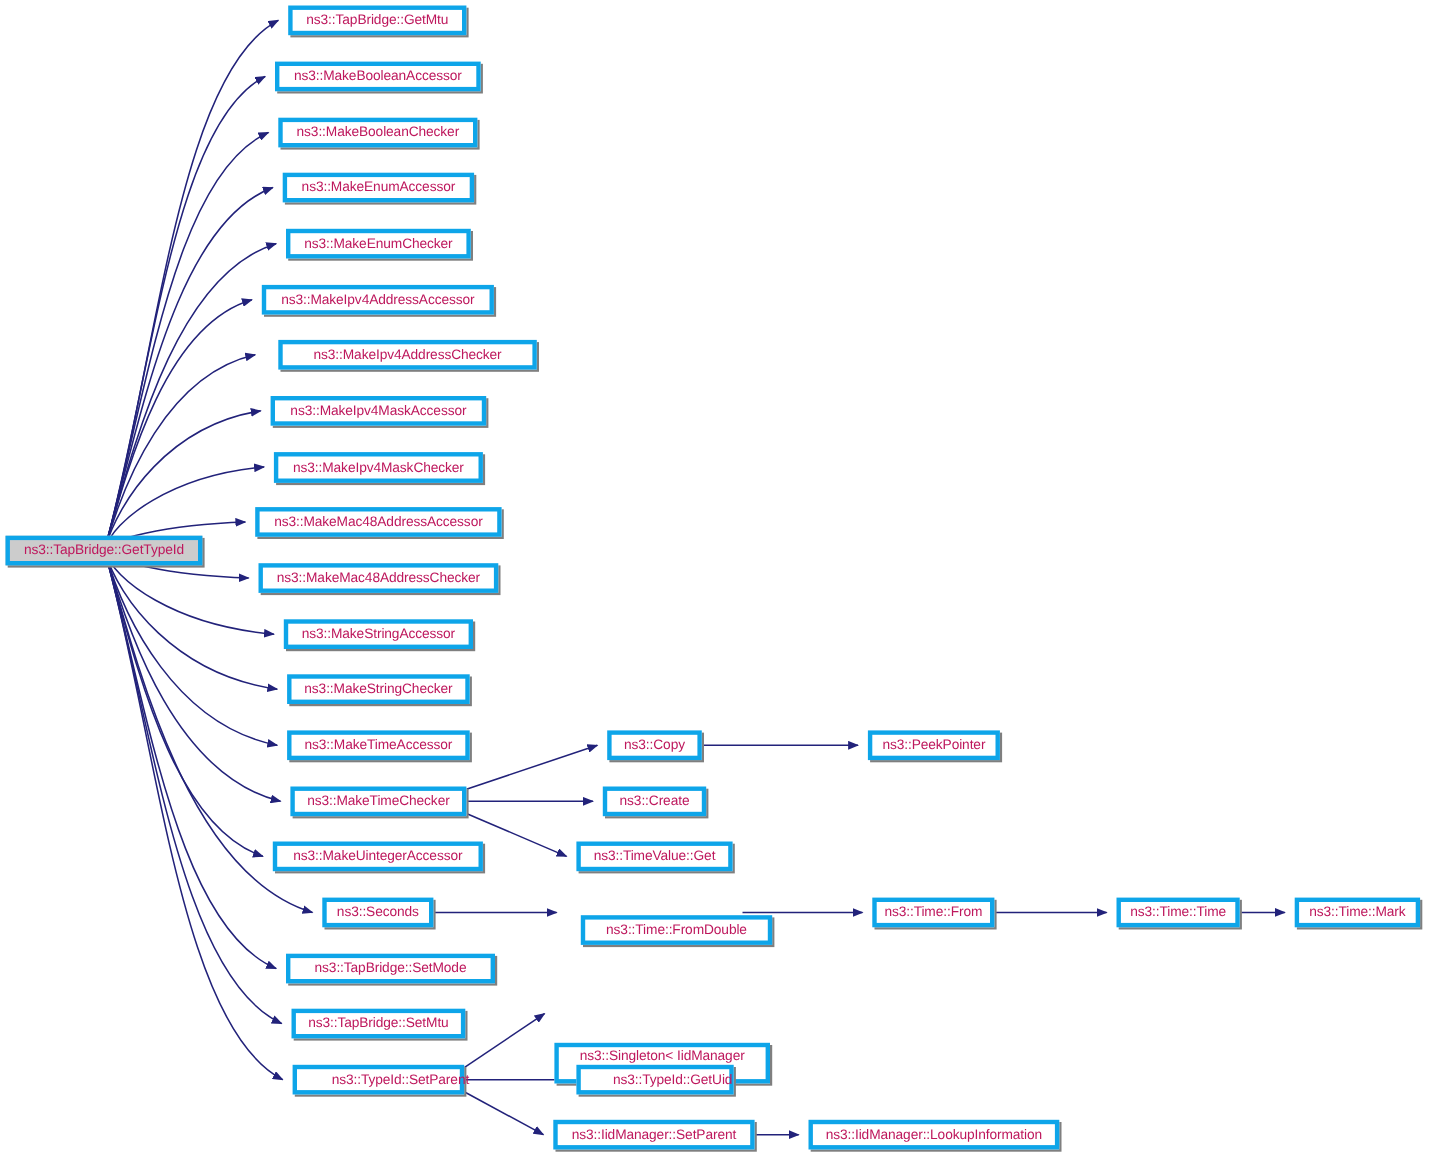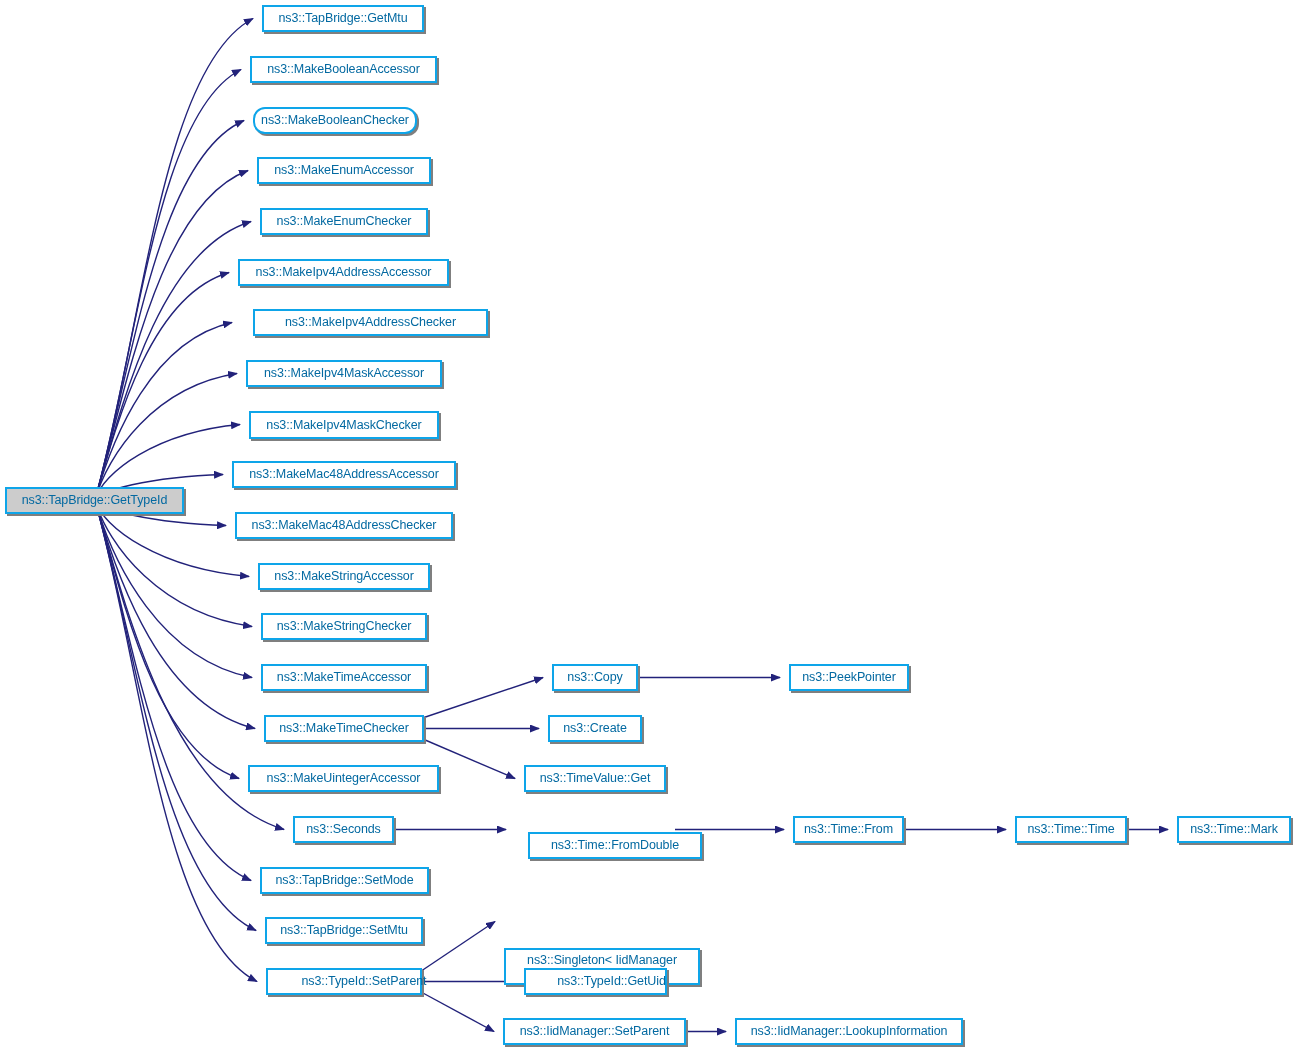--- a/index.html
+++ b/index.html
@@ -19,23 +19,23 @@
     position: absolute;
     left: 0;
     top: 0;
     width: 1300px;
     height: 1051px;
     pointer-events: none;
   }
   .node {
     position: absolute;
     box-sizing: border-box;
-    border: 2px solid #0ea5e9;
+    border: 4px solid #0ea5e9;
     background: #ffffff;
-    color: #0369a1;
+    color: #be185d;
     font-size: 12.5px;
     line-height: 13px;
     display: flex;
     align-items: center;
     justify-content: center;
     text-align: center;
     white-space: pre;
     box-shadow: 2px 2px 0 0 #7f7f7f;
     z-index: 5;
     cursor: pointer;
@@ -91,36 +91,36 @@
         <path d="M422,970.5 L495,921.5" fill="none" stroke="#22227a" stroke-width="1.4" marker-end="url(#ah)"></path>
         <path d="M422,981.5 L515,981.5" fill="none" stroke="#22227a" stroke-width="1.4" marker-end="url(#ah)"></path>
         <path d="M422,992.5 L494,1031.5" fill="none" stroke="#22227a" stroke-width="1.4" marker-end="url(#ah)"></path>
         <path d="M686,1031.5 L726,1031.5" fill="none" stroke="#22227a" stroke-width="1.4" marker-end="url(#ah)"></path>
       </g>
   </svg>
   <div id="node-layer">
       <div class="node root" style="left: 5px; top: 487px; width: 179px; height: 27px;">ns3::TapBridge::GetTypeId</div>
       <div class="node" style="left: 262px; top: 5px; width: 162px; height: 27px;">ns3::TapBridge::GetMtu</div>
       <div class="node" style="left: 250px; top: 56px; width: 187px; height: 27px;">ns3::MakeBooleanAccessor</div>
-      <div class="node" style="left: 253px; top: 107px; width: 164px; height: 27px; border-radius: 12px;">ns3::MakeBooleanChecker</div>
+      <div class="node" style="left: 253px; top: 107px; width: 181px; height: 27px;">ns3::MakeBooleanChecker</div>
       <div class="node" style="left: 257px; top: 157px; width: 174px; height: 27px;">ns3::MakeEnumAccessor</div>
       <div class="node" style="left: 260px; top: 208px; width: 168px; height: 27px;">ns3::MakeEnumChecker</div>
       <div class="node" style="left: 238px; top: 259px; width: 211px; height: 27px;">ns3::MakeIpv4AddressAccessor</div>
       <div class="node" style="left: 241px; top: 309px; width: 235px; height: 27px; margin-left: 12px;">ns3::MakeIpv4AddressChecker</div>
       <div class="node" style="left: 246px; top: 360px; width: 196px; height: 27px;">ns3::MakeIpv4MaskAccessor</div>
       <div class="node" style="left: 249px; top: 411px; width: 190px; height: 28px;">ns3::MakeIpv4MaskChecker</div>
       <div class="node" style="left: 232px; top: 461px; width: 224px; height: 27px;">ns3::MakeMac48AddressAccessor</div>
       <div class="node" style="left: 235px; top: 512px; width: 218px; height: 27px;">ns3::MakeMac48AddressChecker</div>
       <div class="node" style="left: 258px; top: 563px; width: 172px; height: 27px;">ns3::MakeStringAccessor</div>
       <div class="node" style="left: 261px; top: 613px; width: 166px; height: 27px;">ns3::MakeStringChecker</div>
       <div class="node" style="left: 261px; top: 664px; width: 166px; height: 27px;">ns3::MakeTimeAccessor</div>
       <div class="node" style="left: 264px; top: 715px; width: 160px; height: 27px;">ns3::MakeTimeChecker</div>
       <div class="node" style="left: 248px; top: 765px; width: 191px; height: 27px;">ns3::MakeUintegerAccessor</div>
       <div class="node" style="left: 293px; top: 816px; width: 101px; height: 27px;">ns3::Seconds</div>
-      <div class="node" style="left: 260px; top: 867px; width: 169px; height: 27px;">ns3::TapBridge::SetMode</div>
+      <div class="node" style="left: 260px; top: 867px; width: 190px; height: 27px;">ns3::TapBridge::SetMode</div>
       <div class="node" style="left: 265px; top: 917px; width: 158px; height: 27px;">ns3::TapBridge::SetMtu</div>
       <div class="node" style="left: 266px; top: 968px; width: 156px; height: 27px; padding-left: 40px;">ns3::TypeId::SetParent</div>
       <div class="node" style="left: 552px; top: 664px; width: 86px; height: 27px;">ns3::Copy</div>
       <div class="node" style="left: 548px; top: 715px; width: 94px; height: 27px;">ns3::Create</div>
       <div class="node" style="left: 524px; top: 765px; width: 142px; height: 27px;">ns3::TimeValue::Get</div>
       <div class="node" style="left: 528px; top: 816px; width: 174px; height: 27px; margin-top: 16px;">ns3::Time::FromDouble</div>
       <div class="node two-line" style="left: 504px; top: 903px; width: 196px; height: 37px; margin-top: 45px;">ns3::Singleton&lt; IidManager
 &gt;::Get</div>
       <div class="node" style="left: 524px; top: 968px; width: 143px; height: 27px; padding-left: 32px;">ns3::TypeId::GetUid</div>
       <div class="node" style="left: 503px; top: 1018px; width: 183px; height: 27px;">ns3::IidManager::SetParent</div>

